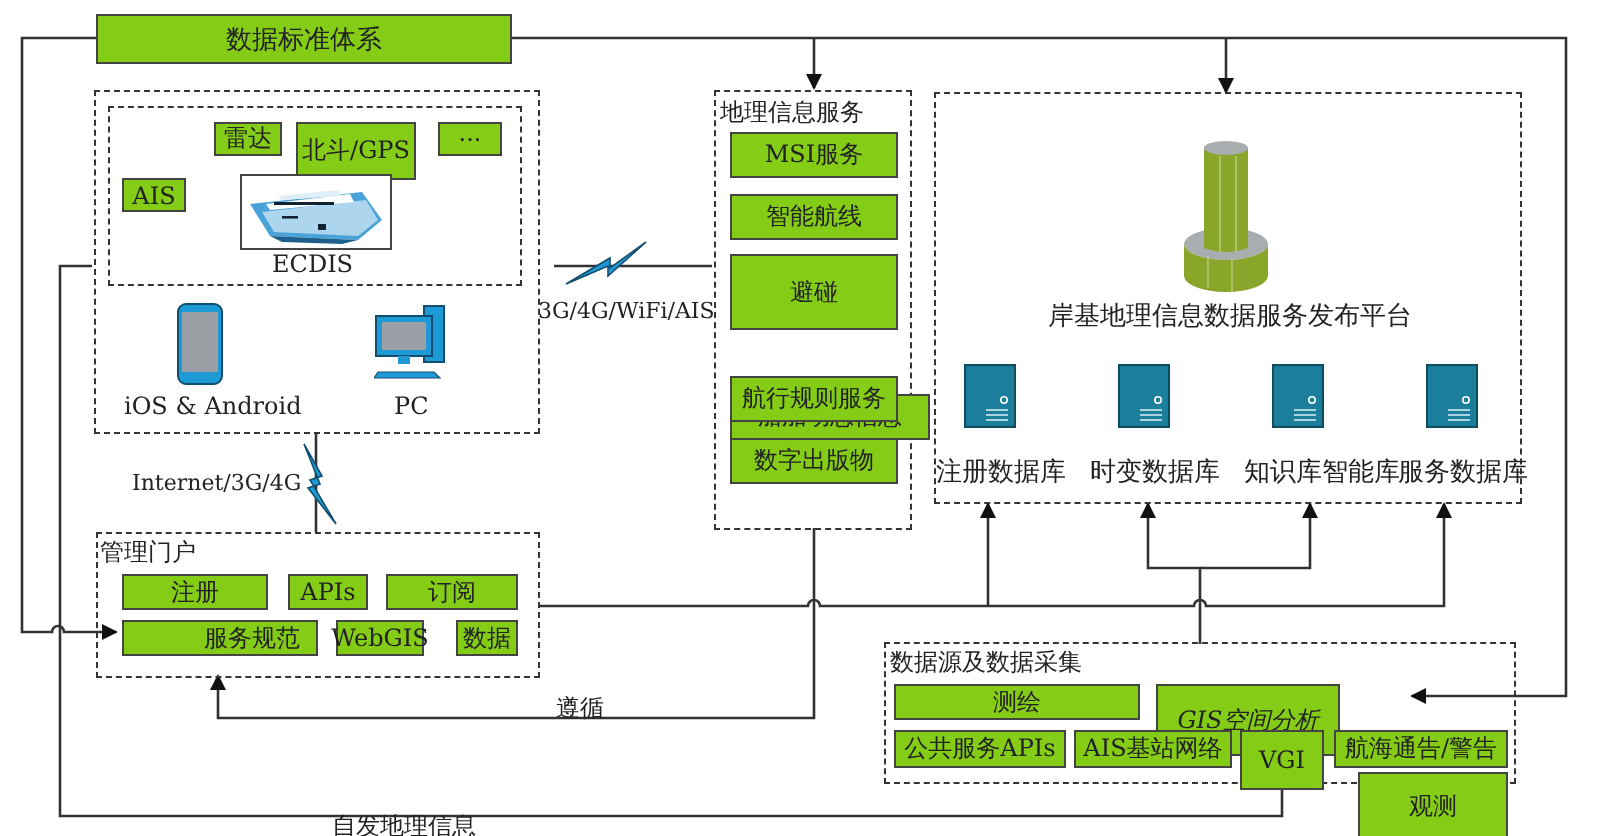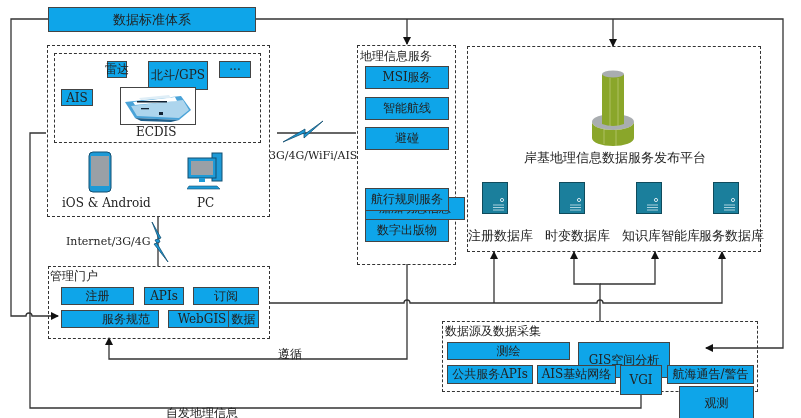--- a/index.html
+++ b/index.html
@@ -1,20 +1,20 @@
 <!DOCTYPE html>
 <html><head>
 <meta charset="utf-8">
 <style>
   html, body { margin:0; padding:0; background:#ffffff; }
   body { width:801px; height:418px; position:relative; overflow:hidden;
          font-family:"DejaVu Serif", "Liberation Serif", serif; color:#222; }
   svg#wires { position:absolute; left:0; top:0; width:801px; height:418px; }
   .abs { position:absolute; }
-  .box { position:absolute; border:1.3px solid #444; background:#0ea5e9; box-sizing:border-box;
+  .box { position:absolute; border:1.3px solid #444; background:#84cc16; box-sizing:border-box;
          font-size:12px; display:flex; align-items:center; justify-content:center; white-space:nowrap; }
   .dash { position:absolute; border:1.3px dashed #333; box-sizing:border-box; background:transparent; }
   .lbl { position:absolute; font-size:12px; white-space:nowrap; }
   .grouplbl { position:absolute; font-size:12px; white-space:nowrap; }
 </style>
 </head>
 <body>
 
 <svg id="wires" viewBox="0 0 801 418">
   <defs>
@@ -49,21 +49,21 @@
   <path d="M152,222 L161,238 L155,240 L168,262 L154,244 L160,242 Z" fill="#1e9ad6" stroke="#124e70" stroke-width="0.8"></path>
 </svg>
 
 <div class="box" style="left:48px;top:7px;width:208px;height:25px;font-size:13px;">
   <span>数据标准体系</span>
 </div>
 
 <div class="dash" style="left:47px;top:45px;width:223px;height:172px;"></div>
 <div class="dash" style="left:54px;top:53px;width:207px;height:90px;"></div>
 <div class="box" style="left:61px;top:61px;width:32px;height:17px;margin-top:28px;">AIS</div>
-<div class="box" style="left:107px;top:61px;width:20px;height:17px;">雷达</div>
+<div class="box" style="left:107px;top:61px;width:34px;height:17px;">雷达</div>
 <div class="box" style="left:148px;top:61px;width:60px;height:29px;">北斗/GPS</div>
 <div class="box" style="left:219px;top:61px;width:32px;height:17px;">···</div>
 
 <div class="abs" style="left:120px;top:87px;width:76px;height:38px;border:1px solid #444;box-sizing:border-box;background:#fff;">
   <svg width="74" height="36" viewBox="0 0 74 36">
     <path d="M4,14 L60,8 L70,22 L58,32 L14,30 Z" fill="#4aa3d8"></path>
     <path d="M10,18 L62,12 L68,22 L58,30 L16,28 Z" fill="#ffffff" opacity="0.55"></path>
     <path d="M12,14 L54,9 L56,13 L14,17 Z" fill="#ffffff"></path>
     <path d="M18,10 L48,7 L50,10 L20,12 Z" fill="#dfeef7"></path>
     <g fill="#123">
@@ -96,21 +96,21 @@
 <div class="lbl" style="left:197px;top:196px;">PC</div>
 
 <div class="lbl" style="left:269px;top:149px;font-size:11px;">3G/4G/WiFi/AIS</div>
 <div class="lbl" style="left:66px;top:235px;font-size:11px;">Internet/3G/4G</div>
 
 <div class="dash" style="left:357px;top:45px;width:99px;height:220px;"></div>
 <div class="grouplbl" style="left:360px;top:48px;">地理信息服务</div>
 <div id="geo-items">
     <div class="box" style="left: 365px; top: 66px; width: 84px; height: 23px;">MSI服务</div>
     <div class="box" style="left: 365px; top: 96.5px; width: 84px; height: 23px;">智能航线</div>
-    <div class="box" style="left: 365px; top: 127px; width: 84px; height: 23px;">避碰</div>
+    <div class="box" style="left: 365px; top: 127px; width: 84px; height: 38px;">避碰</div>
     <div class="box" style="left: 365px; top: 157.5px; width: 100px; height: 23px; margin-top: 39px;">船舶动态信息</div>
     <div class="box" style="left: 365px; top: 188px; width: 84px; height: 23px;">航行规则服务</div>
     <div class="box" style="left: 365px; top: 218.5px; width: 84px; height: 23px;">数字出版物</div>
   </div>
 
 <div class="dash" style="left:467px;top:46px;width:294px;height:206px;"></div>
 <div class="abs" style="left:590px;top:70px;">
   <svg width="46" height="76" viewBox="0 0 46 76">
     <ellipse cx="23" cy="52" rx="21" ry="8" fill="#a9adb0"></ellipse>
     <path d="M2,52 V68 A21,8 0 0 0 44,68 V52 A21,8 0 0 1 2,52 Z" fill="#8aa62a"></path>
@@ -167,27 +167,27 @@
       </svg></div>
     <div class="lbl" style="left: 699px; top: 227px; font-size: 13px;">服务数据库</div>
   </div>
 
 <div class="dash" style="left:48px;top:266px;width:222px;height:73px;"></div>
 <div class="grouplbl" style="left:50px;top:268px;">管理门户</div>
 <div class="box" style="left:61px;top:287px;width:73px;height:18px;text-align:center;">注册</div>
 <div class="box" style="left:144px;top:287px;width:40px;height:18px;">APIs</div>
 <div class="box" style="left:193px;top:287px;width:66px;height:18px;">订阅</div>
 <div class="box" style="left:61px;top:310px;width:98px;height:18px;padding-left:32px;">服务规范</div>
-<div class="box" style="left:168px;top:310px;width:68px;height:18px;">WebGIS</div>
+<div class="box" style="left:168px;top:310px;width:44px;height:18px;">WebGIS</div>
 <div class="box" style="left:228px;top:310px;width:31px;height:18px;">数据</div>
 
 <div class="lbl" style="left:278px;top:346px;">遵循</div>
 <div class="lbl" style="left:166px;top:394px;margin-top:11px;">自发地理信息</div>
 
 <div class="dash" style="left:442px;top:321px;width:316px;height:71px;"></div>
 <div class="grouplbl" style="left:445px;top:323px;">数据源及数据采集</div>
 <div class="box" style="left:447px;top:342px;width:123px;height:18px;">测绘</div>
-<div class="box" style="left:578px;top:342px;width:92px;height:36px;">GIS空间分析</div>
+<div class="box" style="left:578px;top:342px;width:92px;height:36px;font-style:italic;">GIS空间分析</div>
 <div class="box" style="left:679px;top:342px;width:75px;height:34px;margin-top:44px;">观测</div>
 <div class="box" style="left:447px;top:365px;width:86px;height:19px;">公共服务APIs</div>
 <div class="box" style="left:537px;top:365px;width:79px;height:19px;">AIS基站网络</div>
 <div class="box" style="left:620px;top:365px;width:42px;height:30px;">VGI</div>
 <div class="box" style="left:667px;top:365px;width:87px;height:19px;">航海通告/警告</div>
 
 </body></html>

